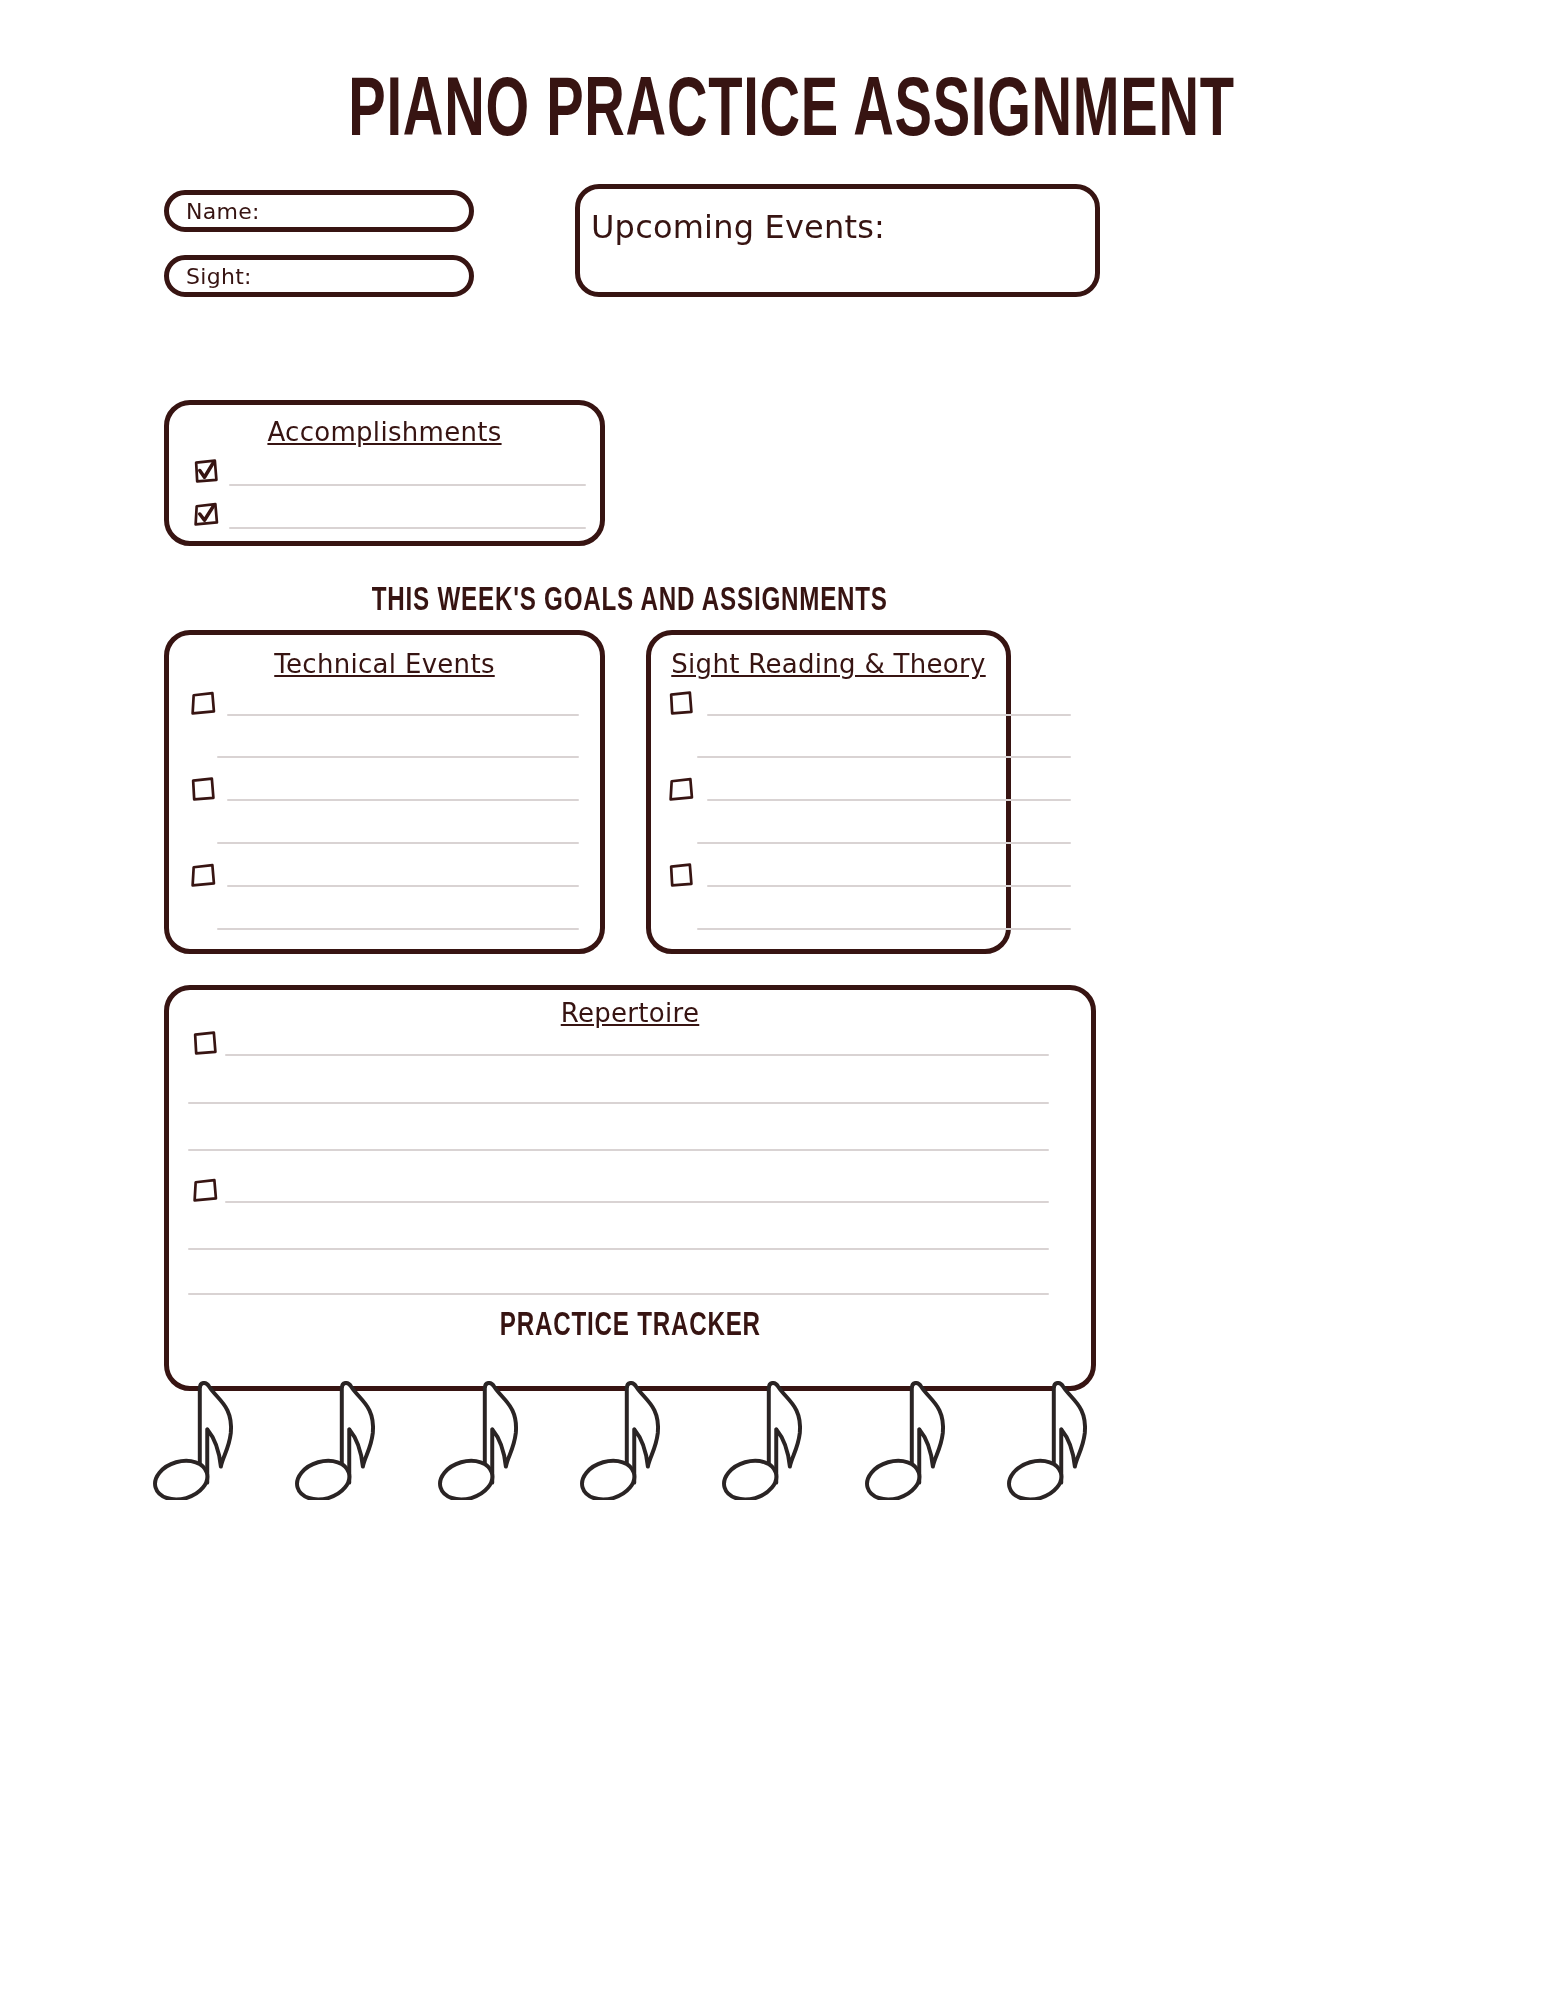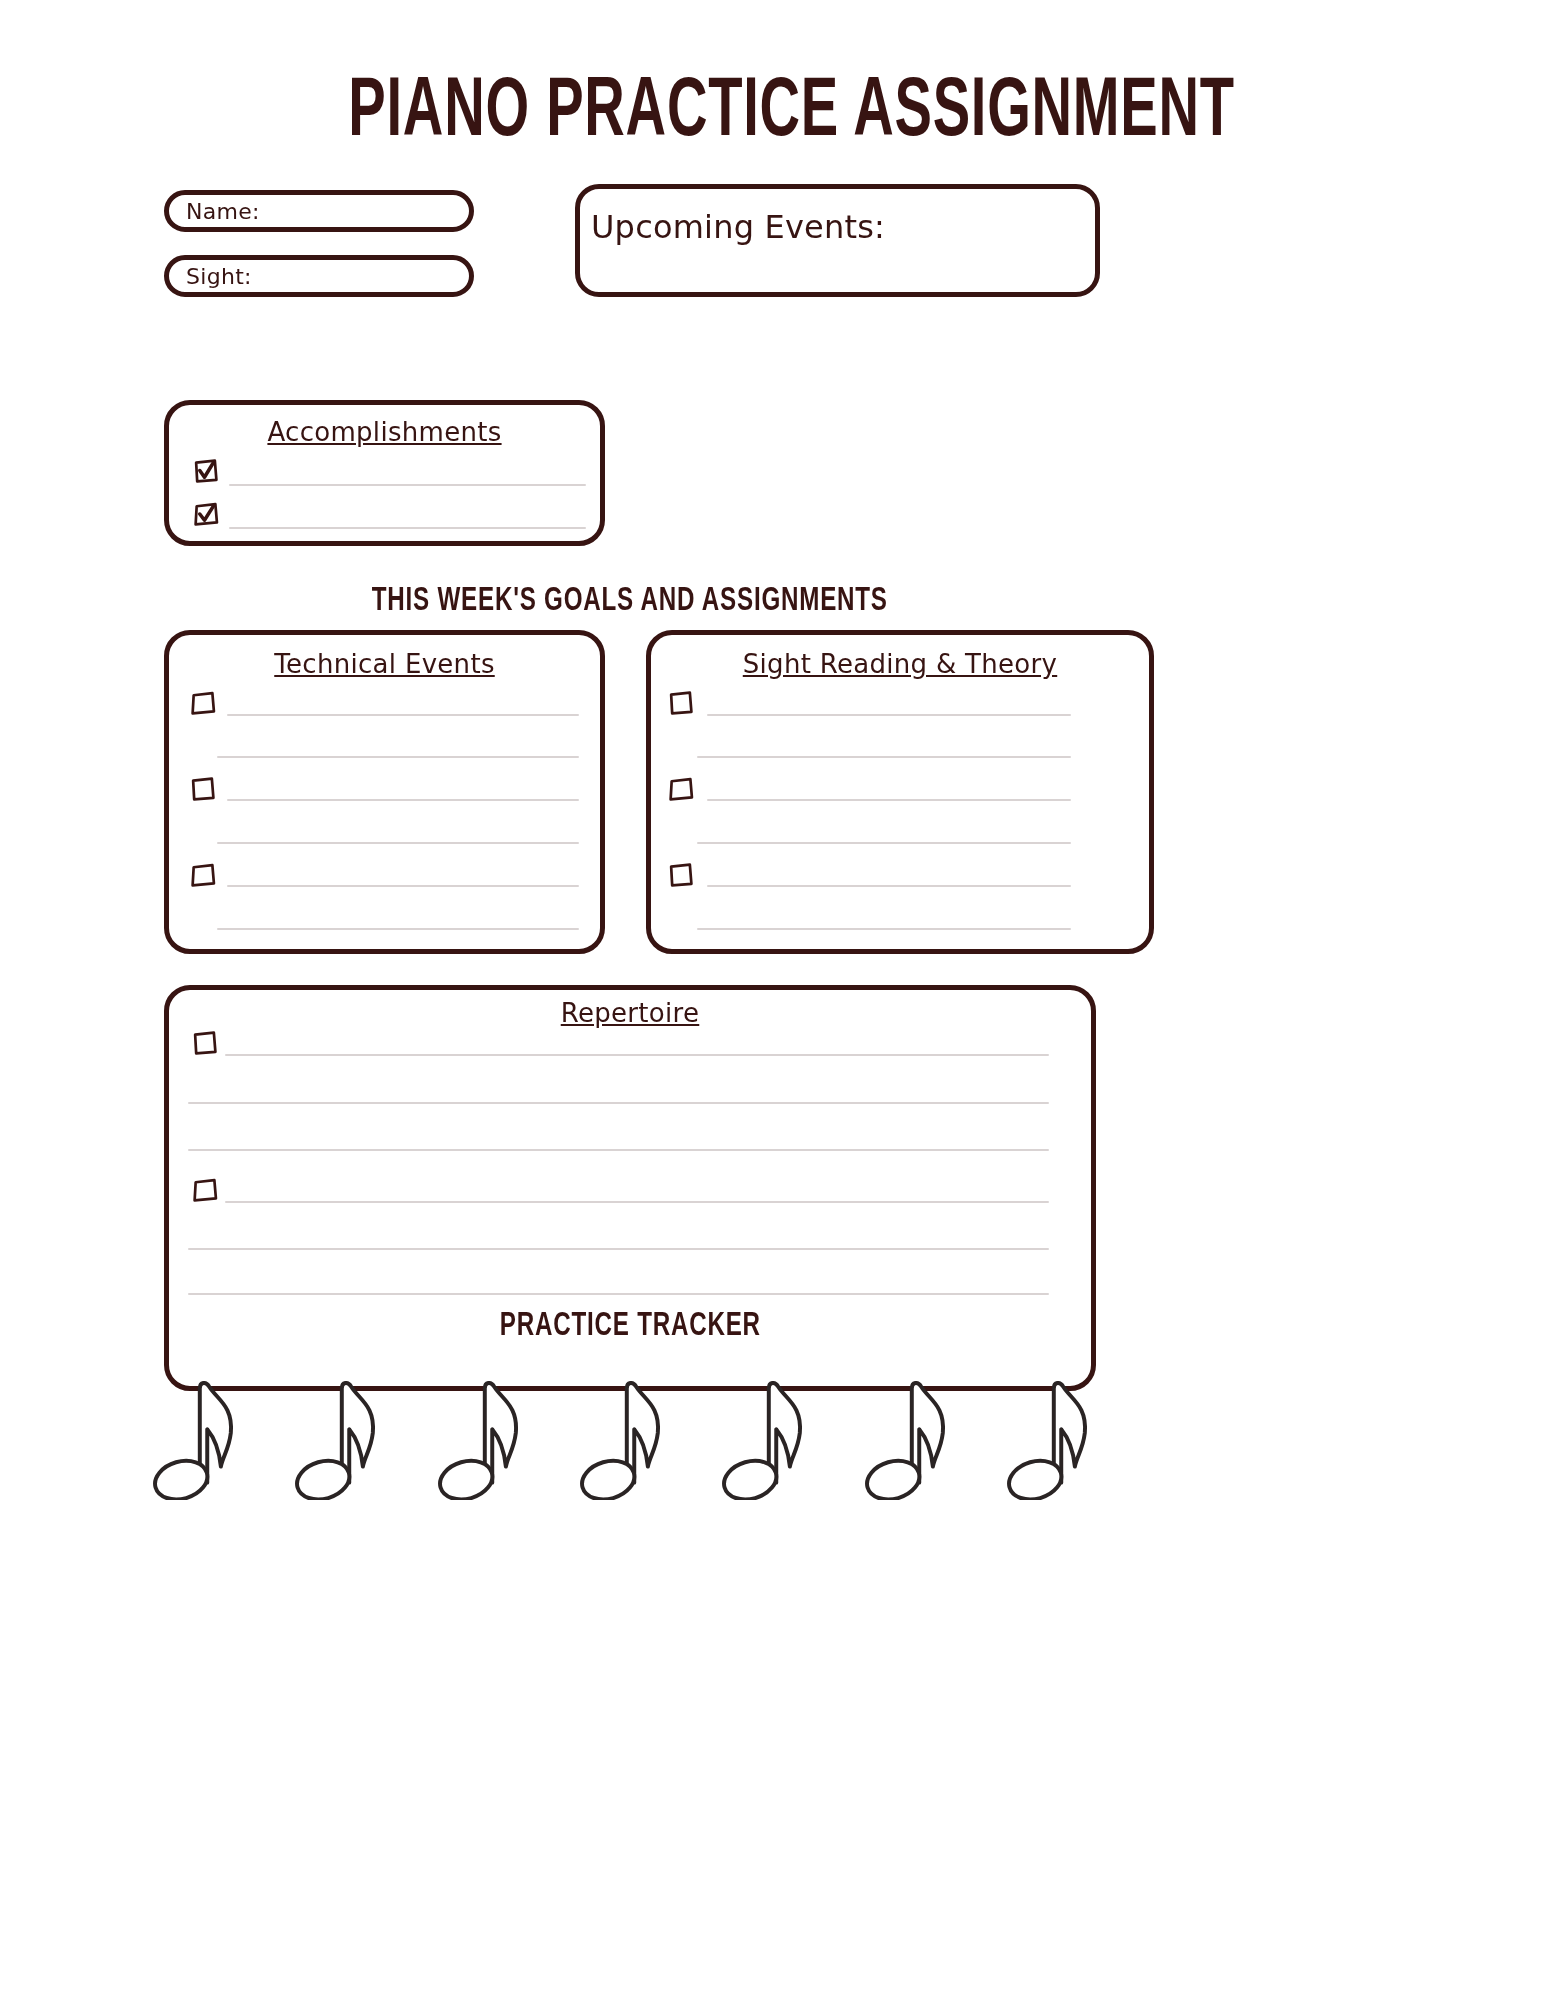--- a/index.html
+++ b/index.html
@@ -89,21 +89,21 @@
       </svg>
     <div class="wline" style="left:58px;top:164px;width:352px;"></div>
     <div class="wline" style="left:48px;top:207px;width:362px;"></div>
     <svg class="cb" style="left:20px;top:226px;" viewBox="0 0 26 26">
         <path d="M4.5 6 L22.5 4 L24 21.5 L3.5 23.5 Z" fill="none" stroke-width="2.6" stroke-linejoin="round"></path>
       </svg>
     <div class="wline" style="left:58px;top:250px;width:352px;"></div>
     <div class="wline" style="left:48px;top:293px;width:362px;"></div>
   </div>
 
-  <div class="bigbox" style="left:646px;top:630px;width:508px;height:324px;">
+  <div class="bigbox" style="left:646px;top:630px;width:365px;height:324px;">
     <div class="box-title" style="top:14px;">Sight Reading &amp; Theory</div>
     <svg class="cb" style="left:16px;top:54px;" viewBox="0 0 26 26">
         <path d="M4 5.5 L22 3.5 L23.5 22 L5 23.5 Z" fill="none" stroke-width="2.6" stroke-linejoin="round"></path>
       </svg>
     <div class="wline" style="left:56px;top:79px;width:364px;"></div>
     <div class="wline" style="left:46px;top:121px;width:374px;"></div>
     <svg class="cb" style="left:16px;top:140px;" viewBox="0 0 26 26">
         <path d="M4.5 6 L22.5 4 L24 21.5 L3.5 23.5 Z" fill="none" stroke-width="2.6" stroke-linejoin="round"></path>
       </svg>
     <div class="wline" style="left:56px;top:164px;width:364px;"></div>

